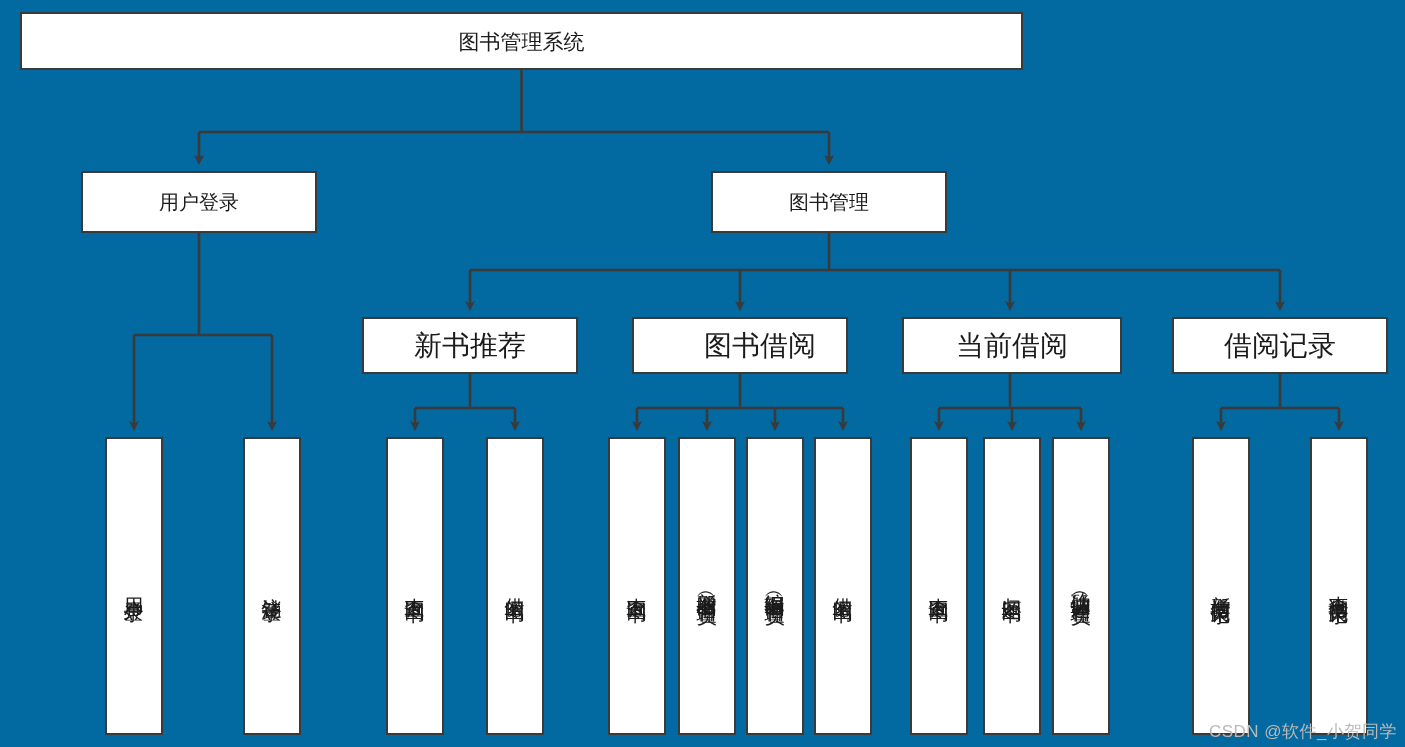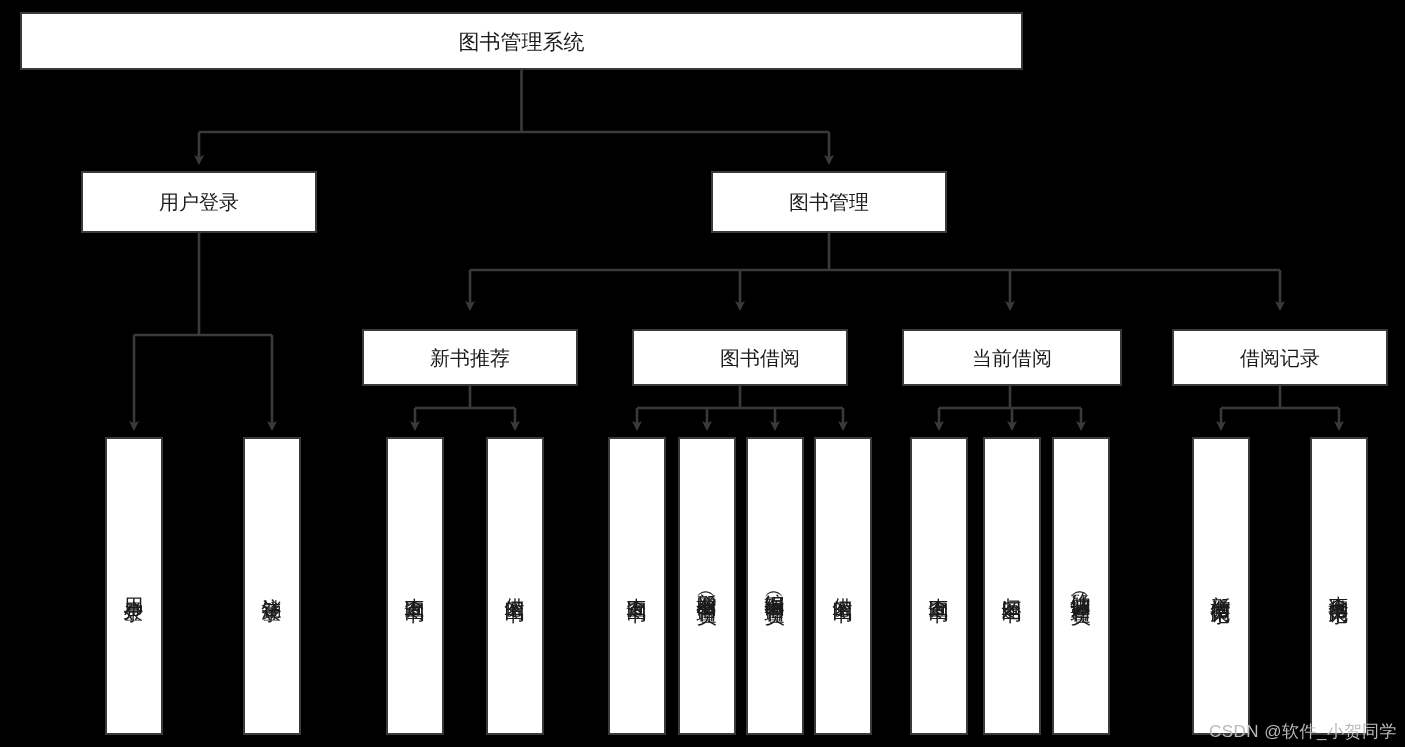--- a/index.html
+++ b/index.html
@@ -8,21 +8,21 @@
     padding: 0;
     background: #ffffff;
   }
   body {
     font-family: "Liberation Sans", "DejaVu Sans", sans-serif;
   }
   #canvas {
     position: relative;
     width: 1405px;
     height: 747px;
-    background: #000000;
+    background: #0369a1;
     overflow: hidden;
   }
   svg.edges {
     position: absolute;
     left: 0;
     top: 0;
     width: 1405px;
     height: 747px;
     pointer-events: none;
   }
@@ -36,22 +36,21 @@
     justify-content: center;
     color: #1b1b1b;
   }
   .node.root {
     font-size: 21px;
   }
   .node.lvl2 {
     font-size: 20px;
   }
   .node.lvl3 {
-    font-size: 20px;
-    margin-top: 12px;
+    font-size: 28px;
   }
   .node.leaf {
     font-size: 20px;
     align-items: center;
     justify-content: center;
     padding: 6px 0;
   }
   .node.leaf .vtext {
     writing-mode: vertical-rl;
     text-orientation: upright;

